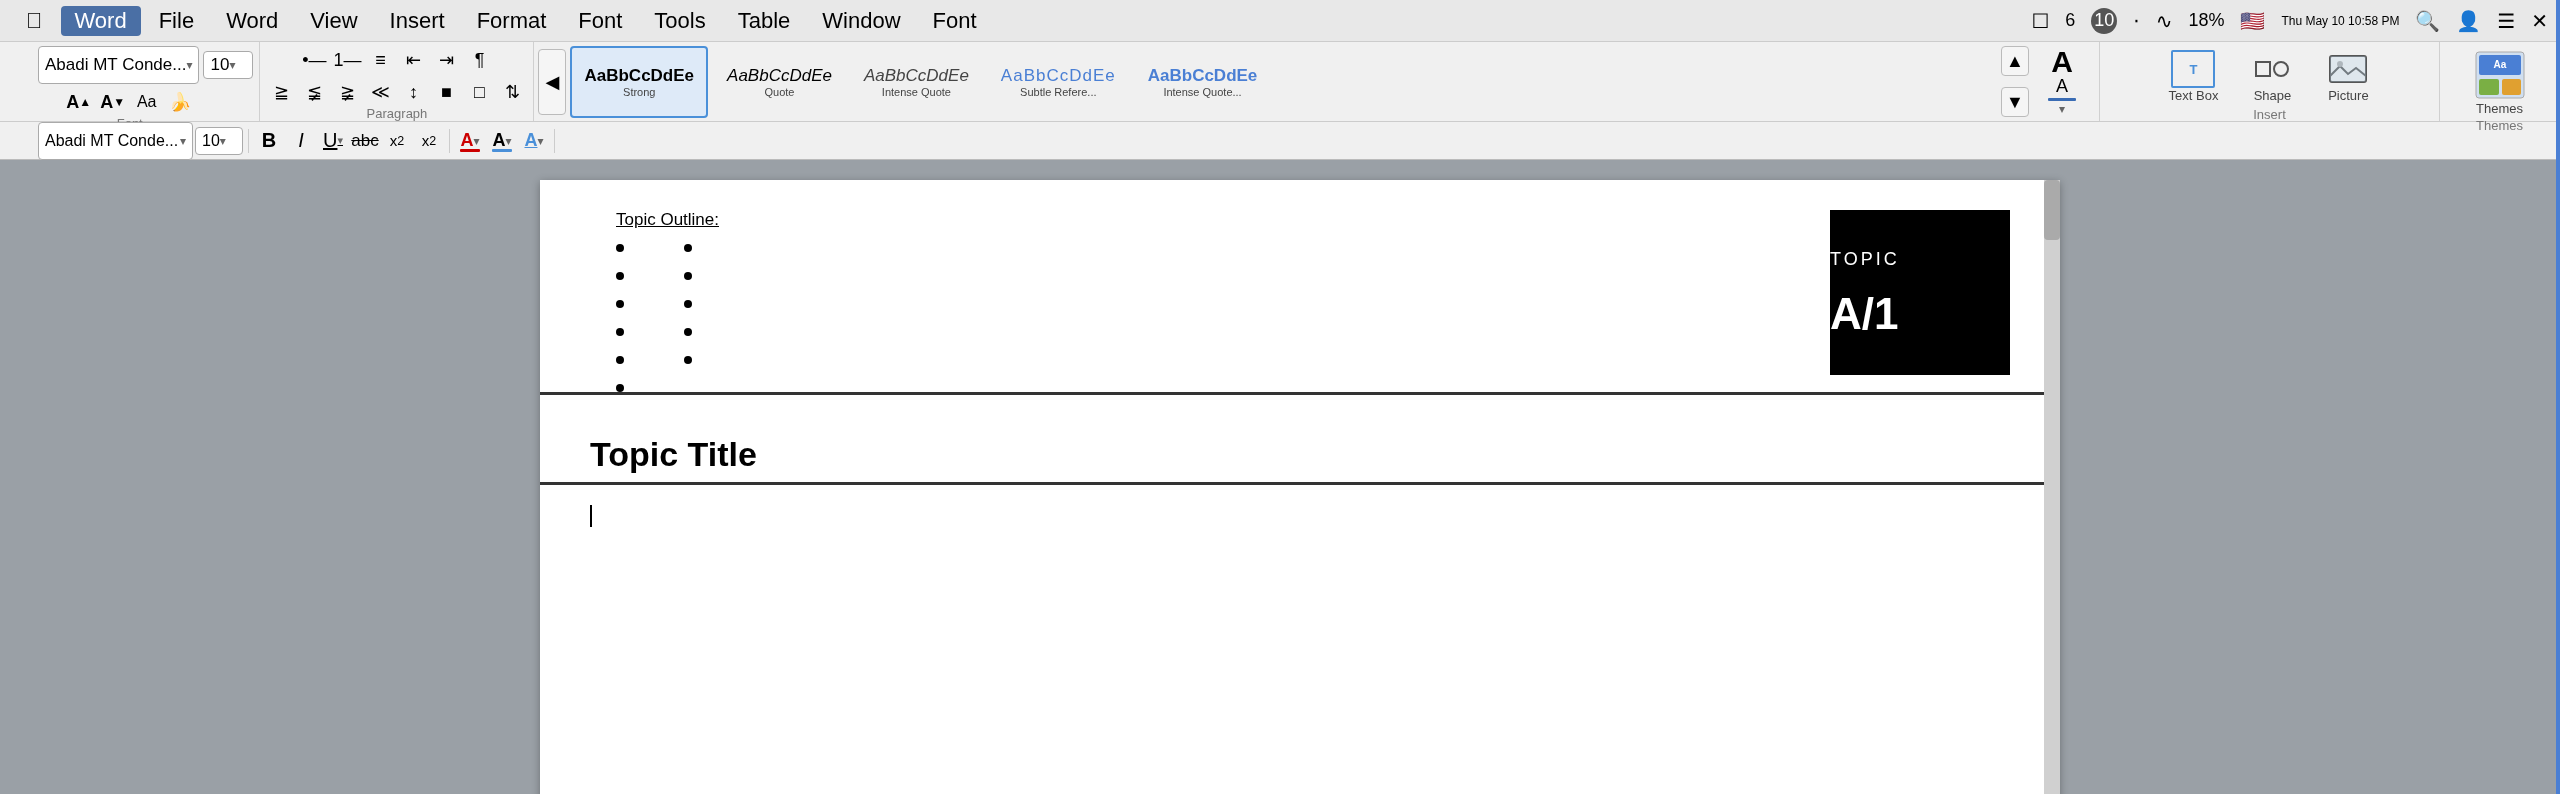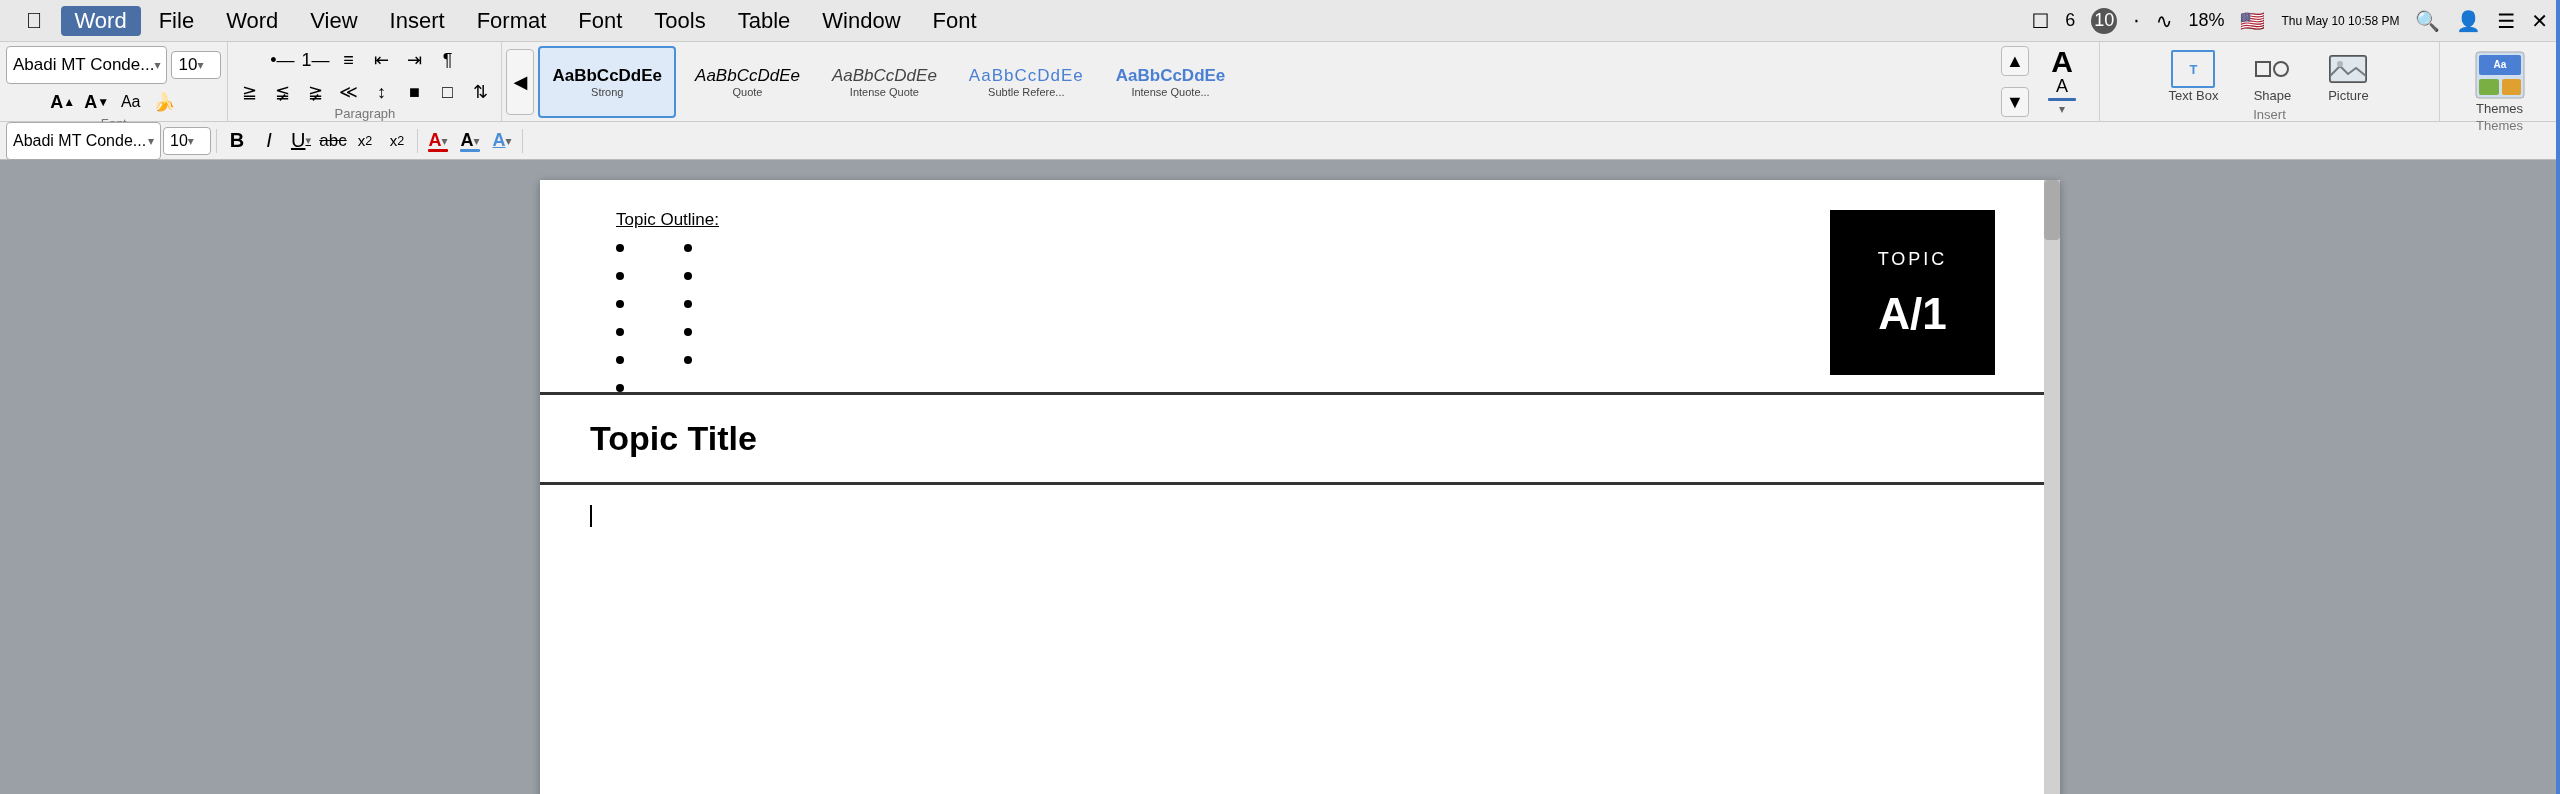--- a/index.html
+++ b/index.html
@@ -29,20 +29,21 @@
     .font-select {
       display: flex; align-items: center;
       border: 1px solid #aaa;
       border-radius: 4px;
       background: #fff;
       padding: 18px 6px;
       font-size: 18px;
       height: 28px;
       min-width: 160px;
       cursor: pointer;
+      margin-left: 32px;
     }
     .font-size-select {
       display: flex; align-items: center;
       border: 1px solid #aaa;
       border-radius: 4px;
       background: #fff;
       padding: 2px 6px;
       font-size: 18px;
       height: 28px;
       min-width: 50px;
@@ -105,41 +106,42 @@
       width: 8px; height: 8px;
       background: #000;
       border-radius: 50%;
       margin-top: 6px;
     }
 
     
     .topic-box {
       background: #000;
       color: #fff;
-      width: 165px;
+      width: 180px;
       height: 165px;
       display: flex; flex-direction: column;
-      align-items: center; justify-content: center;
+      align-items: flex-start; justify-content: center;
       gap: 22px;
     }
     .topic-label {
       font-size: 18px;
       letter-spacing: 3px;
       font-weight: normal;
     }
     .topic-number {
       font-size: 44px;
       font-weight: bold;
       line-height: 1;
     }
 
     
     .topic-title-bar {
-      padding: 24px 50px;
+      padding: 8px 50px;
       border-bottom: 3px solid #333;
+      margin-top: 32px;
     }
     .topic-title {
       font-size: 34px;
       font-weight: 900;
       color: #000;
       font-family: 'Arial Black', Arial, sans-serif;
     }
 
     
     .doc-content {

